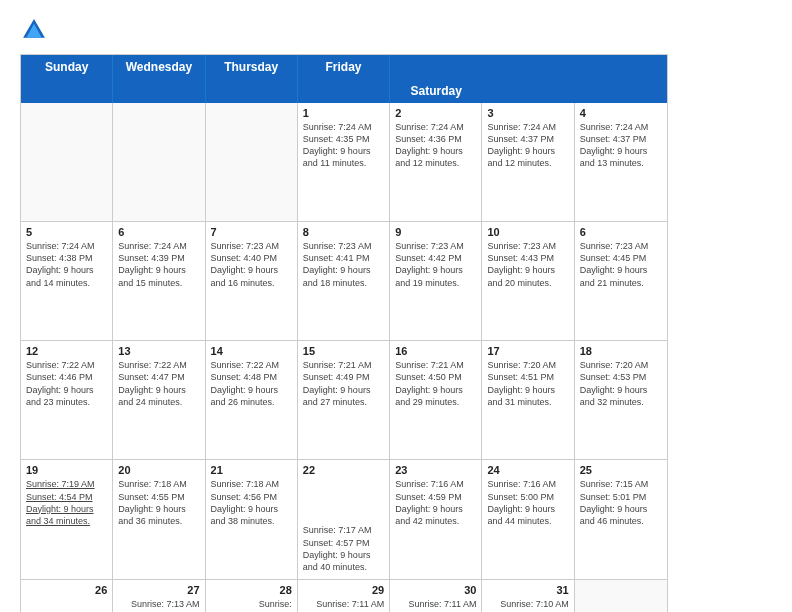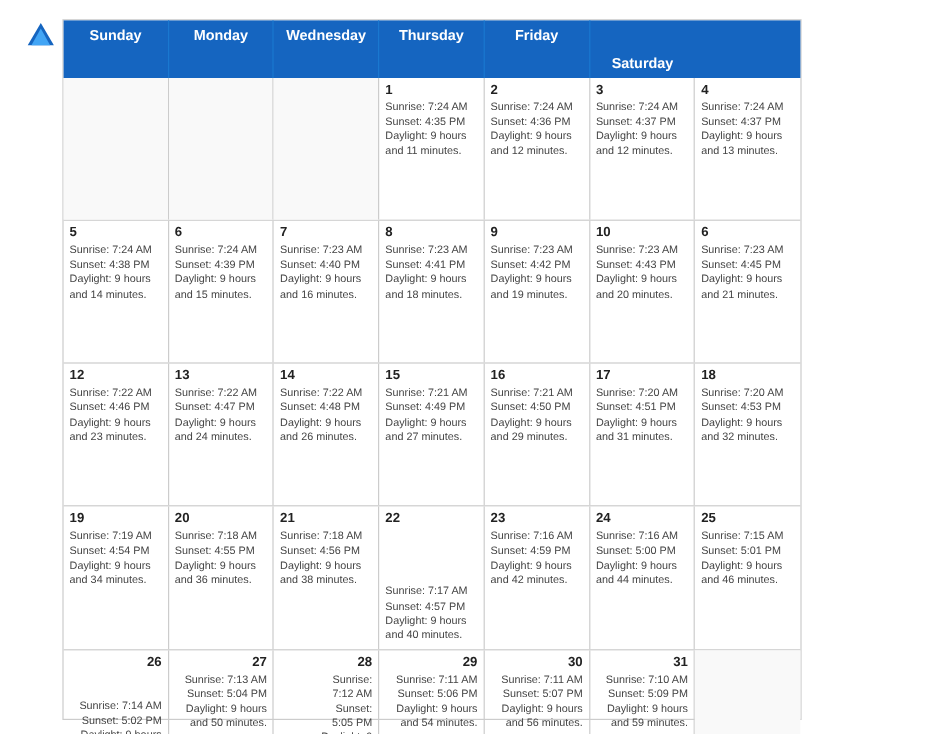--- a/index.html
+++ b/index.html
@@ -8,21 +8,21 @@
       background: #fff;
       width: 792px;
       height: 612px;
       overflow: hidden;
     }
     .page {
       width: 688px;
       height: 612px;
       padding: 16px 20px 12px 20px;
       display: flex;
-      flex-direction: row;
+      flex-direction: column;
     }
     .header {
       display: flex;
       align-items: flex-start;
       justify-content: space-between;
       margin-bottom: 10px;
     }
     .logo {
       display: flex;
       align-items: center;
@@ -130,21 +130,20 @@
     </div>
     <div class="title-block">
       <div class="cal-title"></div>
       <div class="cal-subtitle"></div>
     </div>
   </div>
 
   <div class="calendar">
     <div class="cal-header-row">
     <div class="cal-header-cell">Sunday</div>
-        <div class="cal-header-cell">Monday</div>
         <div class="cal-header-cell">Wednesday</div>
         <div class="cal-header-cell">Thursday</div>
         <div class="cal-header-cell">Friday</div>
         <div class="cal-header-cell">Saturday</div>
       </div>
     <div class="cal-body">
     <div class="cal-week">
           <div class="cal-cell empty"></div>
           <div class="cal-cell empty"></div>
           <div class="cal-cell empty"></div>
@@ -275,21 +274,21 @@
             <div class="day-num">18</div>
             <div class="day-info" style="white-space: pre-line;">Sunrise: 7:20 AM
 Sunset: 4:53 PM
 Daylight: 9 hours
 and 32 minutes.</div>
           </div>
         </div>
         <div class="cal-week">
           <div class="cal-cell">
             <div class="day-num">19</div>
-            <div class="day-info" style="white-space: pre-line;">Sunrise: 7:19 AM
+            <div class="day-info" style="white-space: pre-line; text-decoration: underline;">Sunrise: 7:19 AM
 Sunset: 4:54 PM
 Daylight: 9 hours
 and 34 minutes.</div>
           </div>
           <div class="cal-cell">
             <div class="day-num">20</div>
             <div class="day-info" style="white-space: pre-line;">Sunrise: 7:18 AM
 Sunset: 4:55 PM
 Daylight: 9 hours
 and 36 minutes.</div>

